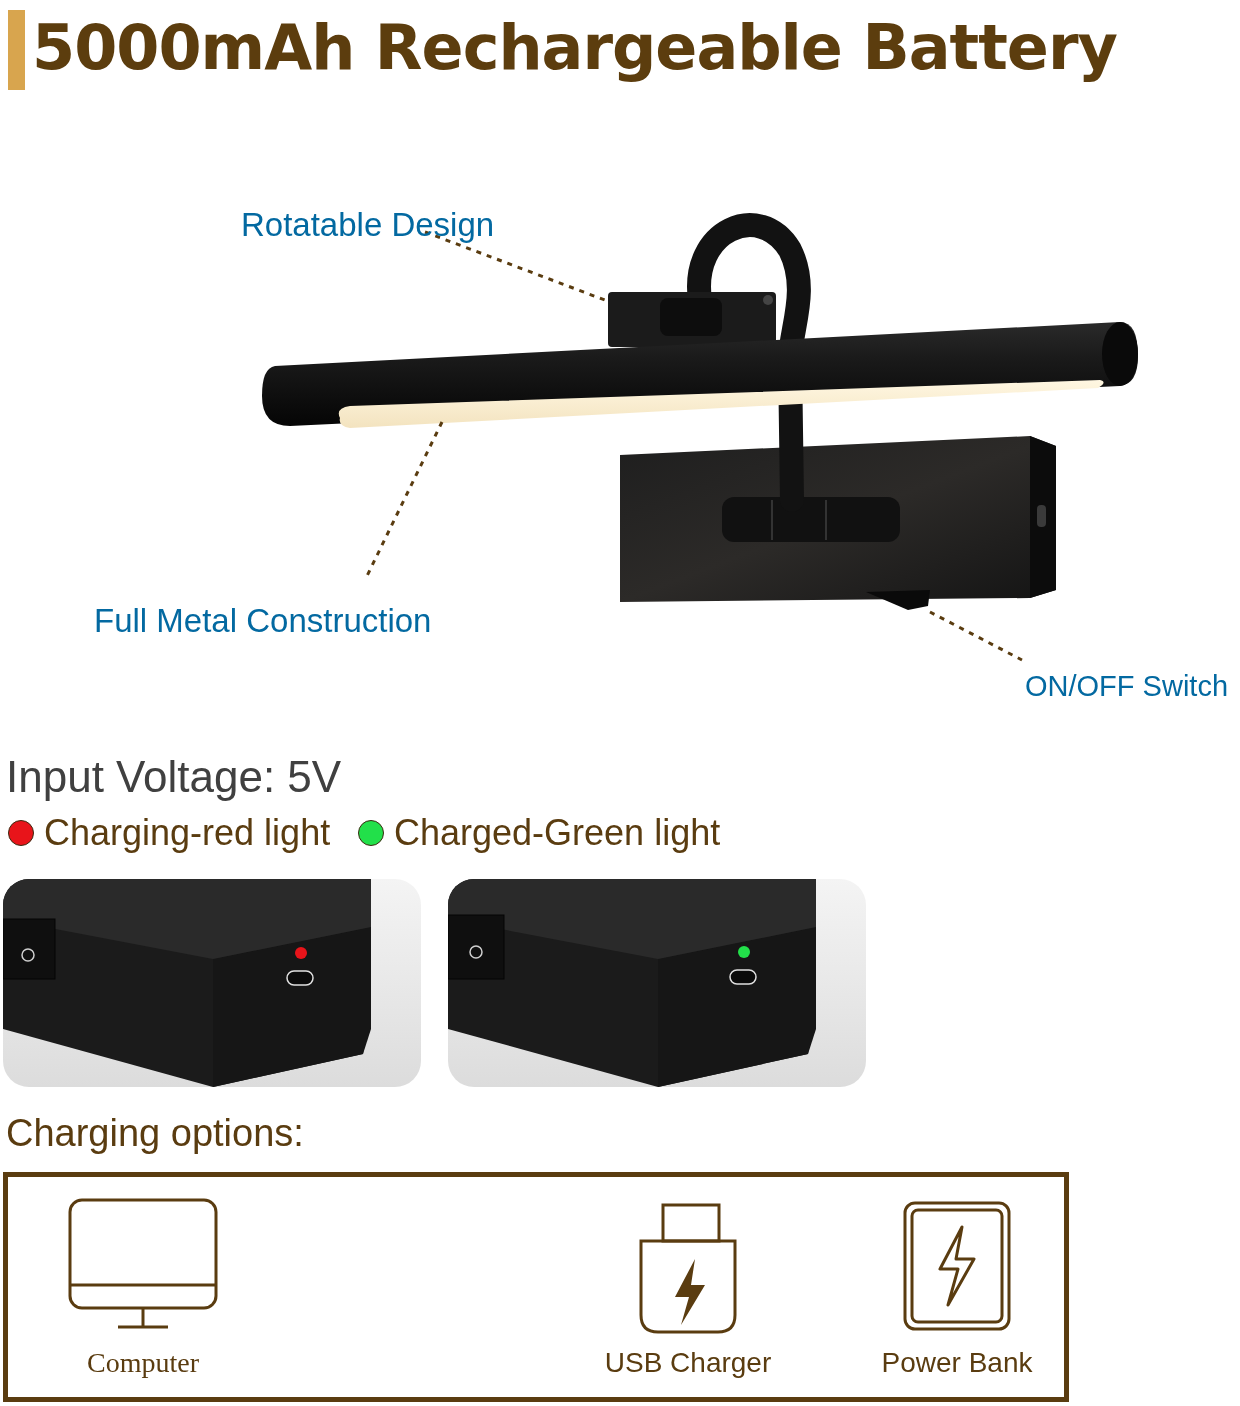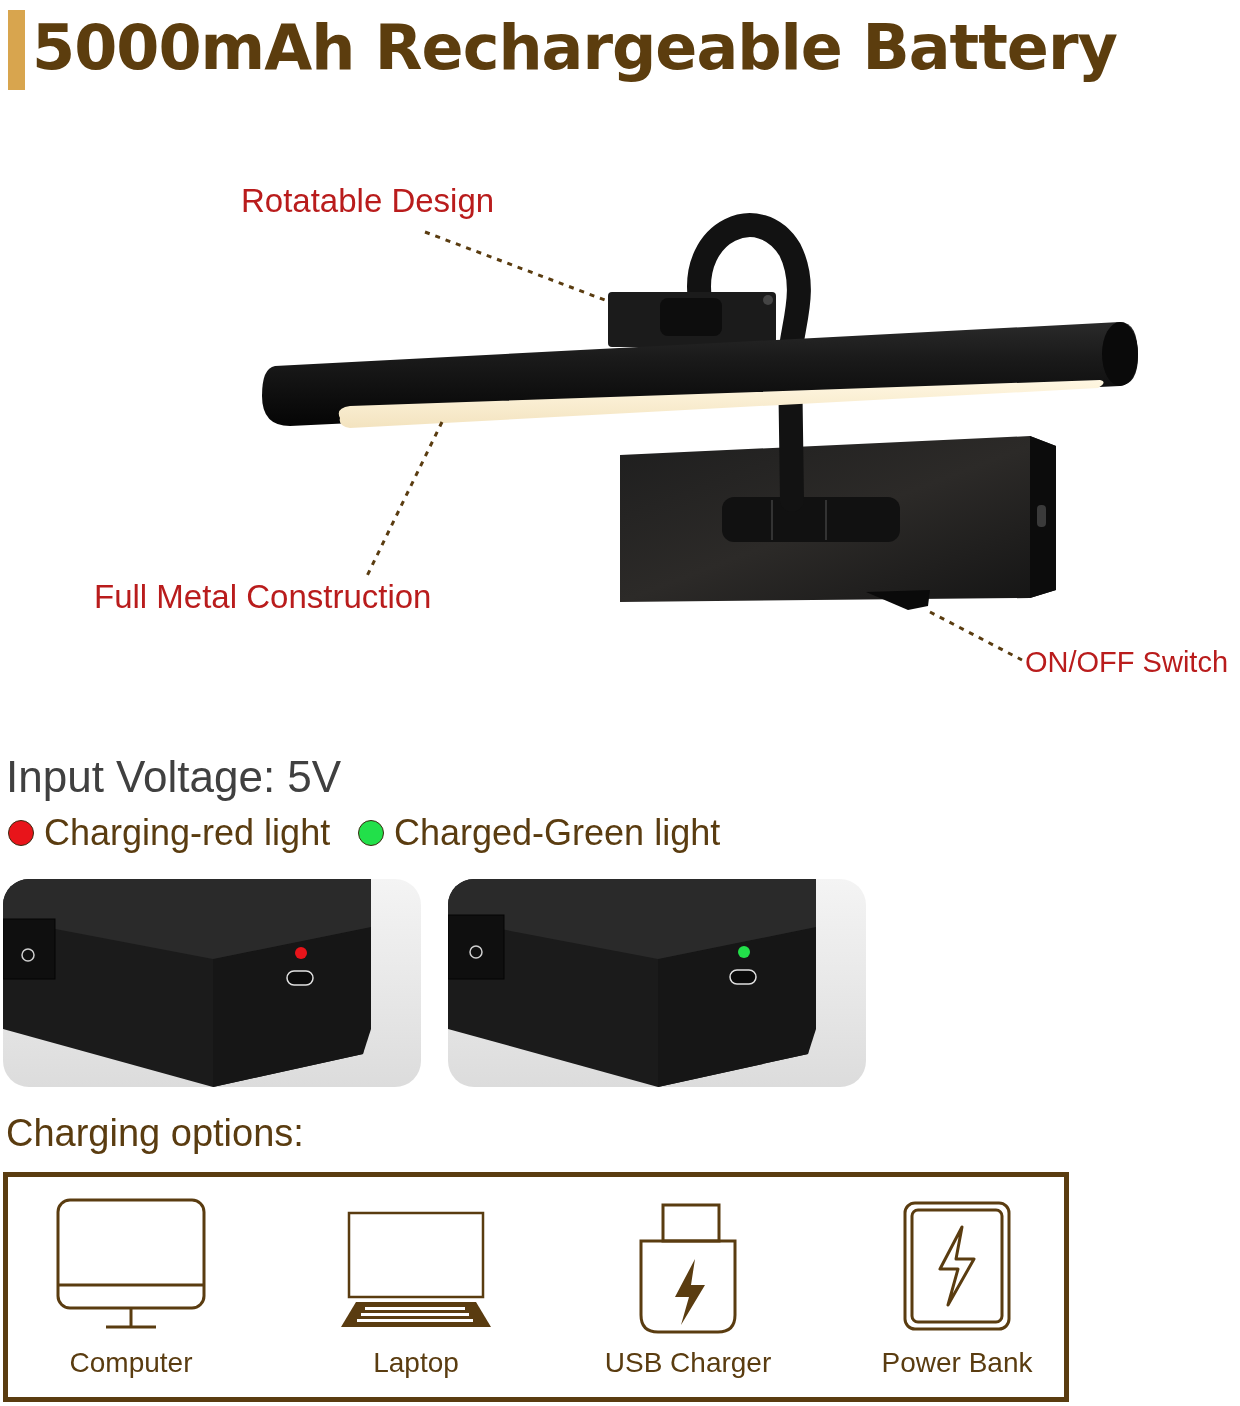--- a/index.html
+++ b/index.html
@@ -5,21 +5,21 @@
   * { box-sizing: border-box; margin: 0; padding: 0; }
   html, body { width: 1240px; height: 1406px; background: #ffffff; overflow: hidden; }
   body { position: relative; font-family: "Liberation Sans", sans-serif; color: #5a3c10; }
   .abs { position: absolute; }
 
   
   .title-bar { left: 8px; top: 10px; width: 17px; height: 80px; background: #d8a54e; }
   .title { left: 32px; top: 8px; font-family: "DejaVu Sans", sans-serif; font-weight: bold; font-size: 62px; letter-spacing: -1px; color: #5c3d0e; line-height: 80px; white-space: nowrap; }
 
   
-  .callout { font-size: 33px; color: #b91c1c; white-space: nowrap; }
+  .callout { font-size: 33px; color: #0369a1; white-space: nowrap; margin-top: 24px; }
   .lbl-rotatable { left: 241px; top: 182px; }
   .lbl-metal { left: 94px; top: 578px; }
   .lbl-switch { left: 1025px; top: 646px; font-size: 29px; }
 
   
   .lamp { left: 0; top: 150px; width: 1240px; height: 560px; }
 
   
   .voltage { left: 6px; top: 752px; font-size: 44px; color: #404040; white-space: nowrap; }
   .legend { top: 812px; display: flex; align-items: center; gap: 10px; font-size: 36px; color: #5a3c10; white-space: nowrap; }
@@ -125,40 +125,28 @@
     <path d="M0 0 L368 0 L368 48 L210 80 L0 40 Z" fill="#2a2a2a"></path>
     <rect x="0" y="36" width="56" height="64" fill="#0f0f0f" stroke="#050505"></rect>
     <circle cx="28" cy="73" r="6" fill="none" stroke="#cfcfcf" stroke-width="1.5"></circle>
     <circle cx="296" cy="73" r="6" fill="#22e04a"></circle>
     <rect x="282" y="91" width="26" height="14" rx="7" fill="#0a0a0a" stroke="#e0e0e0" stroke-width="1.5"></rect>
   </svg>
 </div>
 
 <div class="abs options-title">Charging options:</div>
 <div class="abs options-box">
-  <div class="opt" style="left:28px;width:190px;">
+  <div class="opt" style="left:40px;width:190px;font-family:Liberation Serif, serif;">
     <svg class="opt-icon" width="160" height="135" viewBox="0 0 160 135">
       <rect x="7" y="3" width="146" height="108" rx="12" fill="none" stroke="#5a3c10" stroke-width="3"></rect>
       <line x1="7" y1="88" x2="153" y2="88" stroke="#5a3c10" stroke-width="3"></line>
       <line x1="80" y1="111" x2="80" y2="130" stroke="#5a3c10" stroke-width="3"></line>
       <line x1="55" y1="130" x2="105" y2="130" stroke="#5a3c10" stroke-width="3"></line>
     </svg>
     <div class="opt-label">Computer</div>
-  </div>
-  <div class="opt" style="left:318px;width:180px;">
-    <svg class="opt-icon" width="170" height="135" viewBox="0 0 170 135">
-      <rect x="18" y="16" width="134" height="84" fill="none" stroke="#5a3c10" stroke-width="2.5"></rect>
-      <path d="M10 130 L25 105 L145 105 L160 130 Z" fill="#5a3c10"></path>
-      <g fill="#ffffff">
-        <rect x="34" y="110" width="100" height="3"></rect>
-        <rect x="30" y="116" width="108" height="3"></rect>
-        <rect x="26" y="122" width="116" height="3"></rect>
-      </g>
-    </svg>
-    <div class="opt-label">Laptop</div>
   </div>
   <div class="opt" style="left:585px;width:190px;">
     <svg class="opt-icon" width="110" height="140" viewBox="0 0 110 140">
       <rect x="30" y="8" width="56" height="36" fill="none" stroke="#5a3c10" stroke-width="3"></rect>
       <path d="M8 44 L102 44 L102 118 Q102 135 85 135 L25 135 Q8 135 8 118 Z" fill="none" stroke="#5a3c10" stroke-width="3"></path>
       <path d="M62 62 L42 100 L56 100 L48 128 L72 88 L58 88 Z" fill="#5a3c10"></path>
     </svg>
     <div class="opt-label">USB Charger</div>
   </div>
   <div class="opt" style="left:854px;width:190px;">

